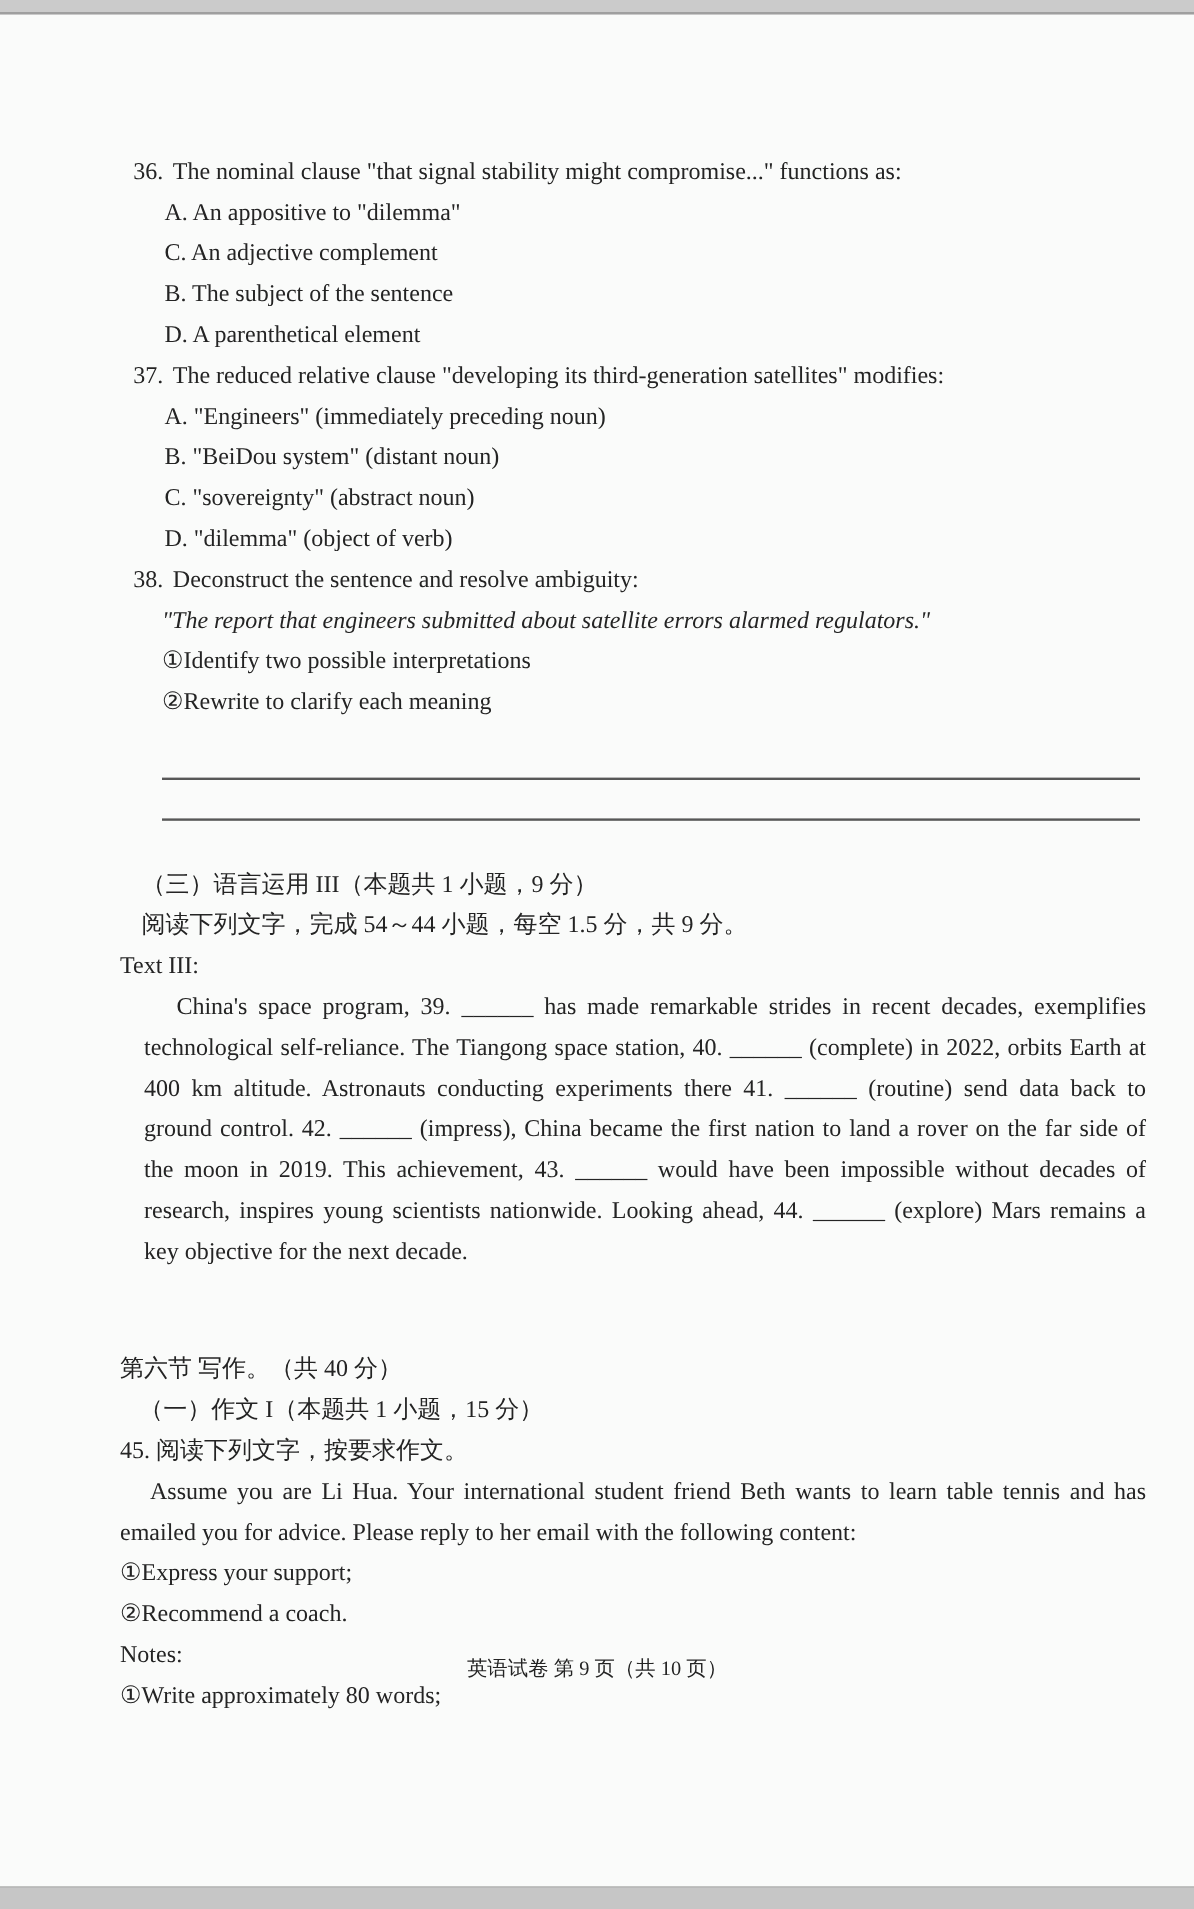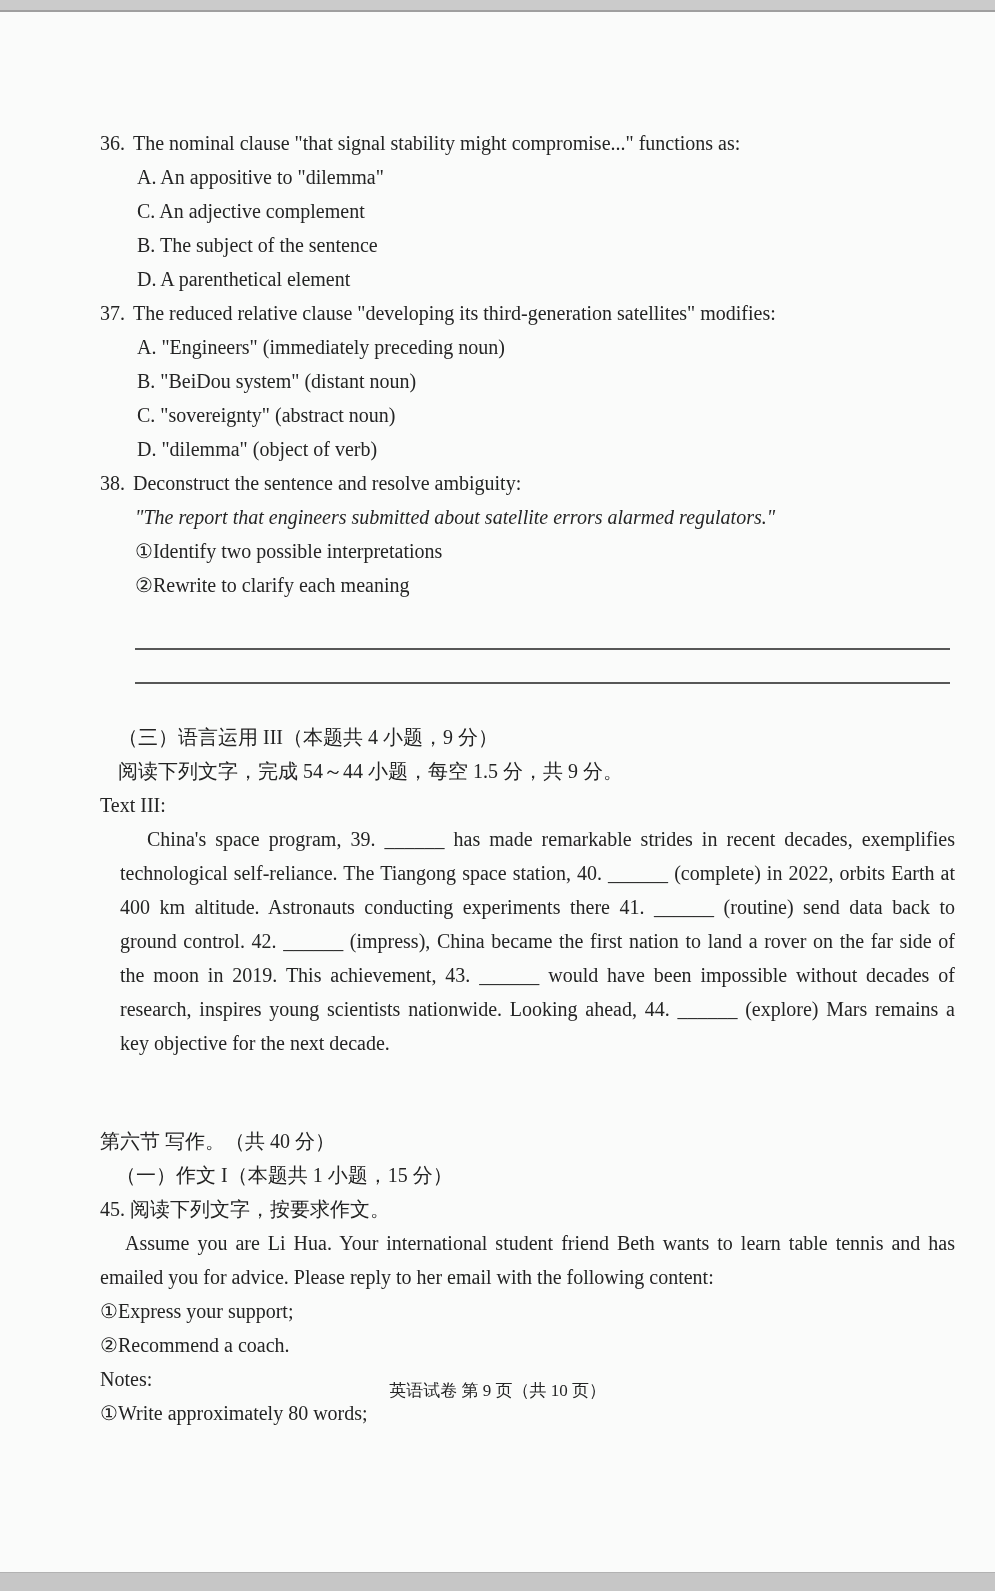--- a/index.html
+++ b/index.html
@@ -18,21 +18,21 @@
     position:absolute; top:0; left:0; right:0;
     height:10px; background:#cbcbcb;
     border-bottom:2px solid #9f9f9f;
   }
   .bar-bottom {
     position:absolute; bottom:0; left:0; right:0;
     height:18px; background:#c6c6c6;
     border-top:1px solid #b2b2b2;
   }
   .content { position:absolute; top:126px; left:100px; width:855px; }
-  .qnum { margin-right:8px; }
+  .qnum { margin-right:8px;margin-left:11px; }
   .opt  { margin-left:37px; }
   .sent { margin-left:35px; font-style:italic; }
   .task { margin-left:35px; }
   .answer-line {
     margin-left:35px; margin-right:5px;
     border-bottom:2px solid #575757; height:0;
   }
   .answer-line.first  { margin-top:46px; }
   .answer-line.second { margin-top:32px; }
   .sec3 { margin-top:36px; }
@@ -74,21 +74,21 @@
     <div>
       <div><span class="qnum">38.</span><span>Deconstruct the sentence and resolve ambiguity:</span></div>
       <div class="sent">"The report that engineers submitted about satellite errors alarmed regulators."</div>
       <div class="task">①Identify two possible interpretations</div>
       <div class="task">②Rewrite to clarify each meaning</div>
       <div class="answer-line first"></div>
       <div class="answer-line second"></div>
     </div>
 
     <div class="sec3">
-      <div class="cn-indent">（三）语言运用 III（本题共 4 小题，9 分）</div>
+      <div class="cn-indent">（三）语言运用 III（本题共 1 小题，9 分）</div>
       <div class="cn-indent">阅读下列文字，完成 54～44 小题，每空 1.5 分，共 9 分。</div>
       <div class="bold">Text III:</div>
       <div class="para">China's space program, 39. ______ has made remarkable strides in recent decades, exemplifies technological self-reliance. The Tiangong space station, 40. ______ (complete) in 2022, orbits Earth at 400 km altitude. Astronauts conducting experiments there 41. ______ (routine) send data back to ground control. 42. ______ (impress), China became the first nation to land a rover on the far side of the moon in 2019. This achievement, 43. ______ would have been impossible without decades of research, inspires young scientists nationwide. Looking ahead, 44. ______ (explore) Mars remains a key objective for the next decade.</div>
     </div>
 
     <div class="writing">
       <div class="bold">第六节 写作。（共 40 分）</div>
       <div class="sub-indent">（一）作文 I（本题共 1 小题，15 分）</div>
       <div>45. 阅读下列文字，按要求作文。</div>
       <div class="prompt">Assume you are Li Hua. Your international student friend Beth wants to learn table tennis and has emailed you for advice. Please reply to her email with the following content:</div>

